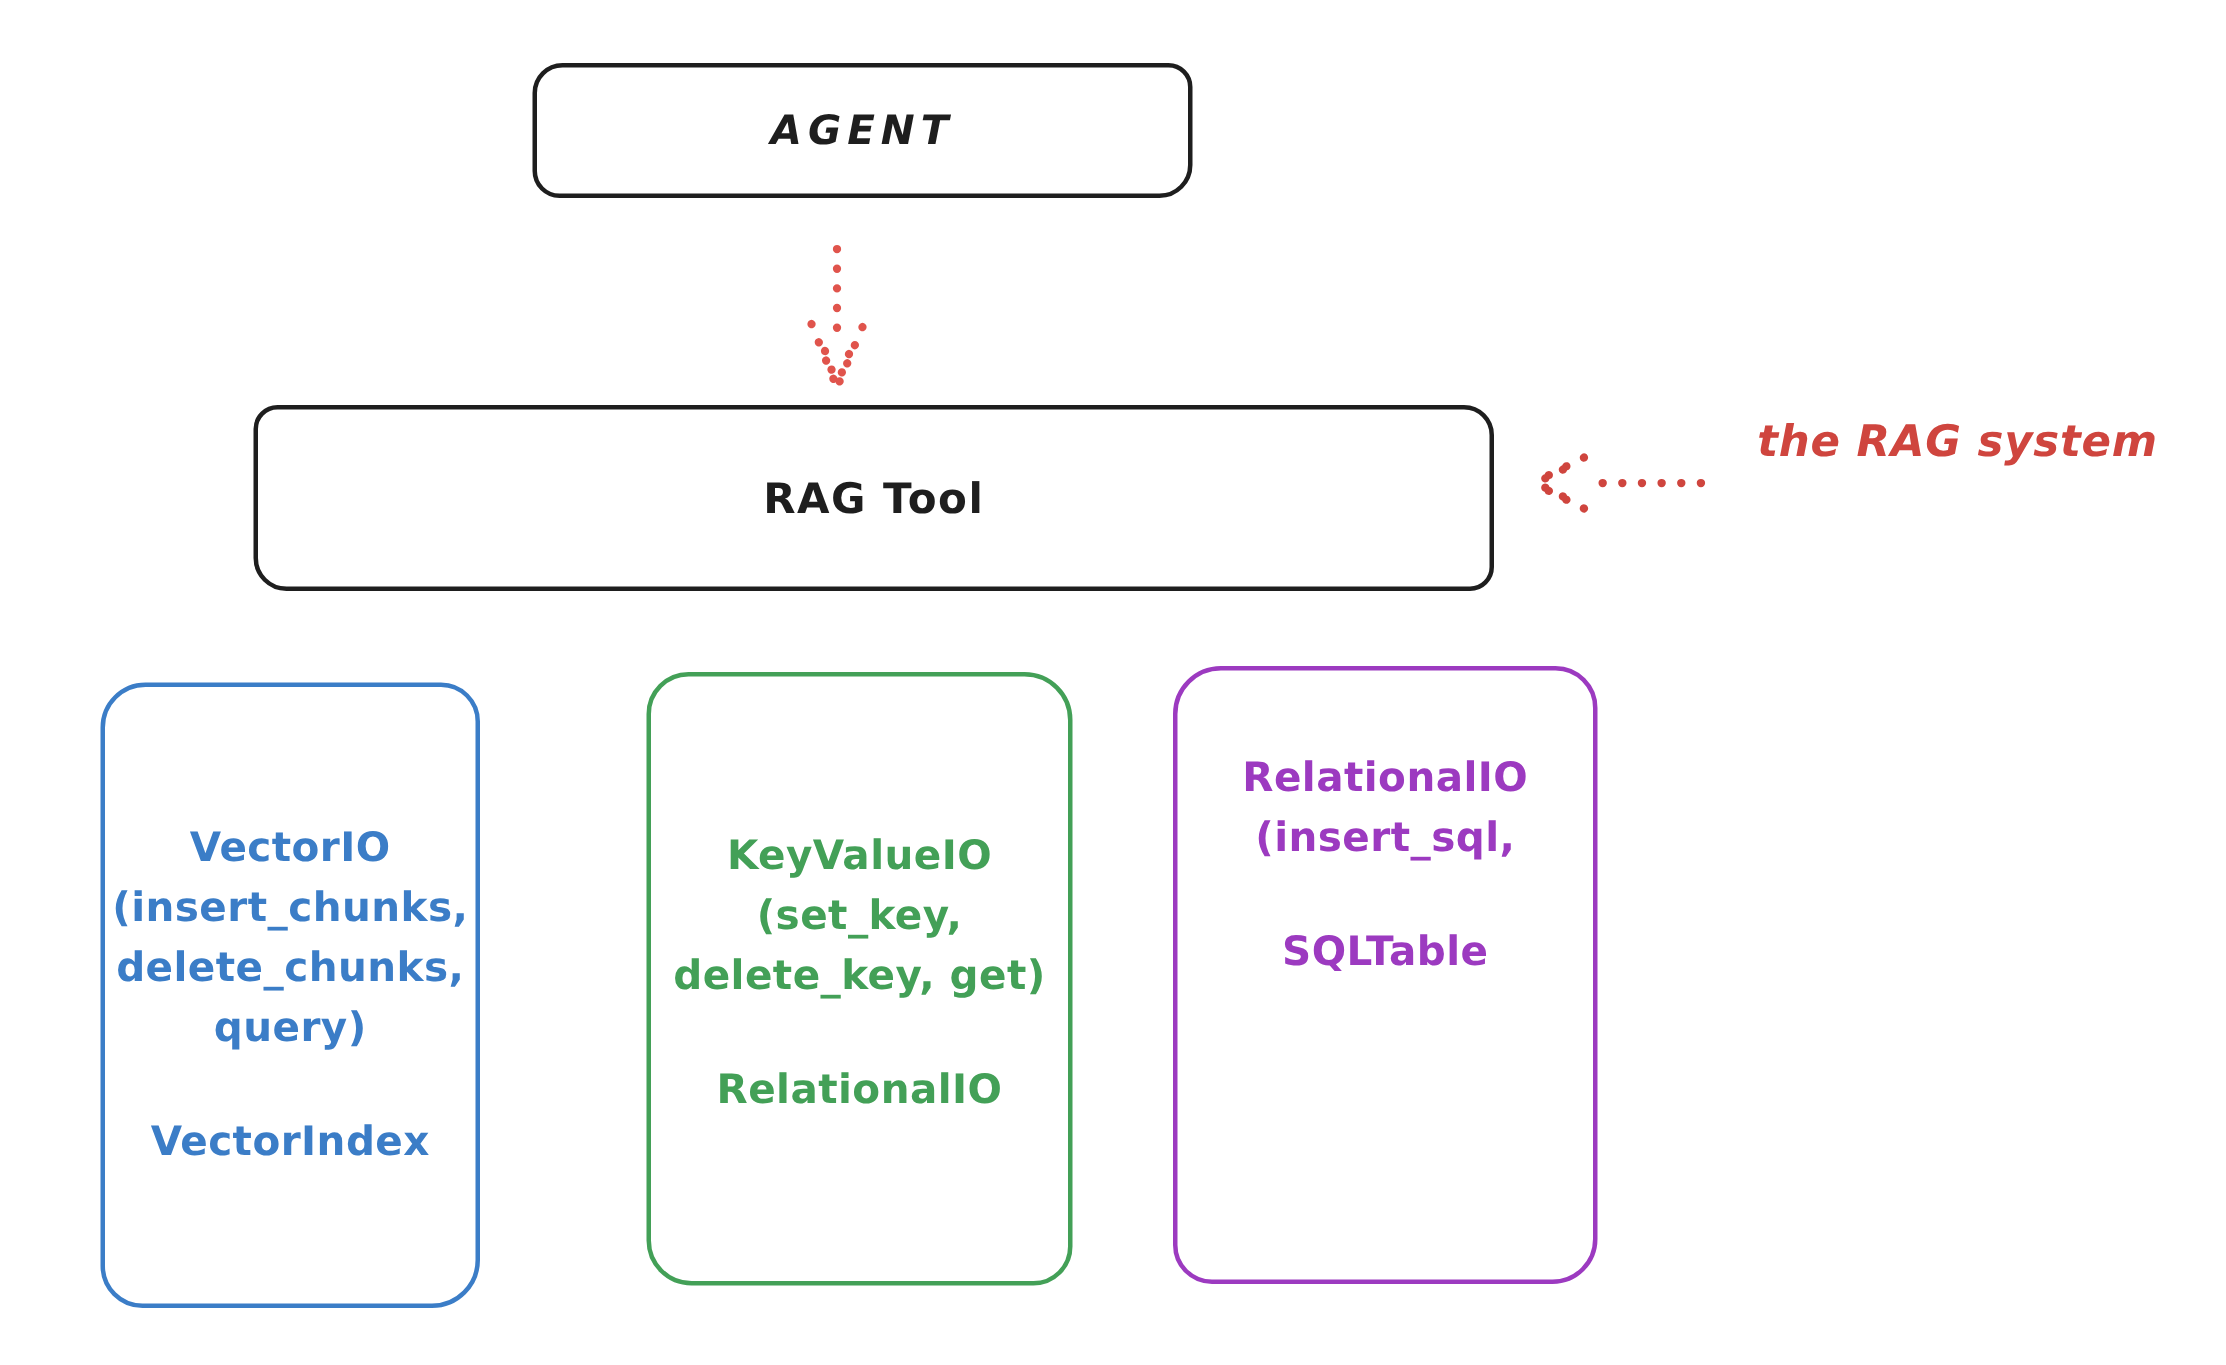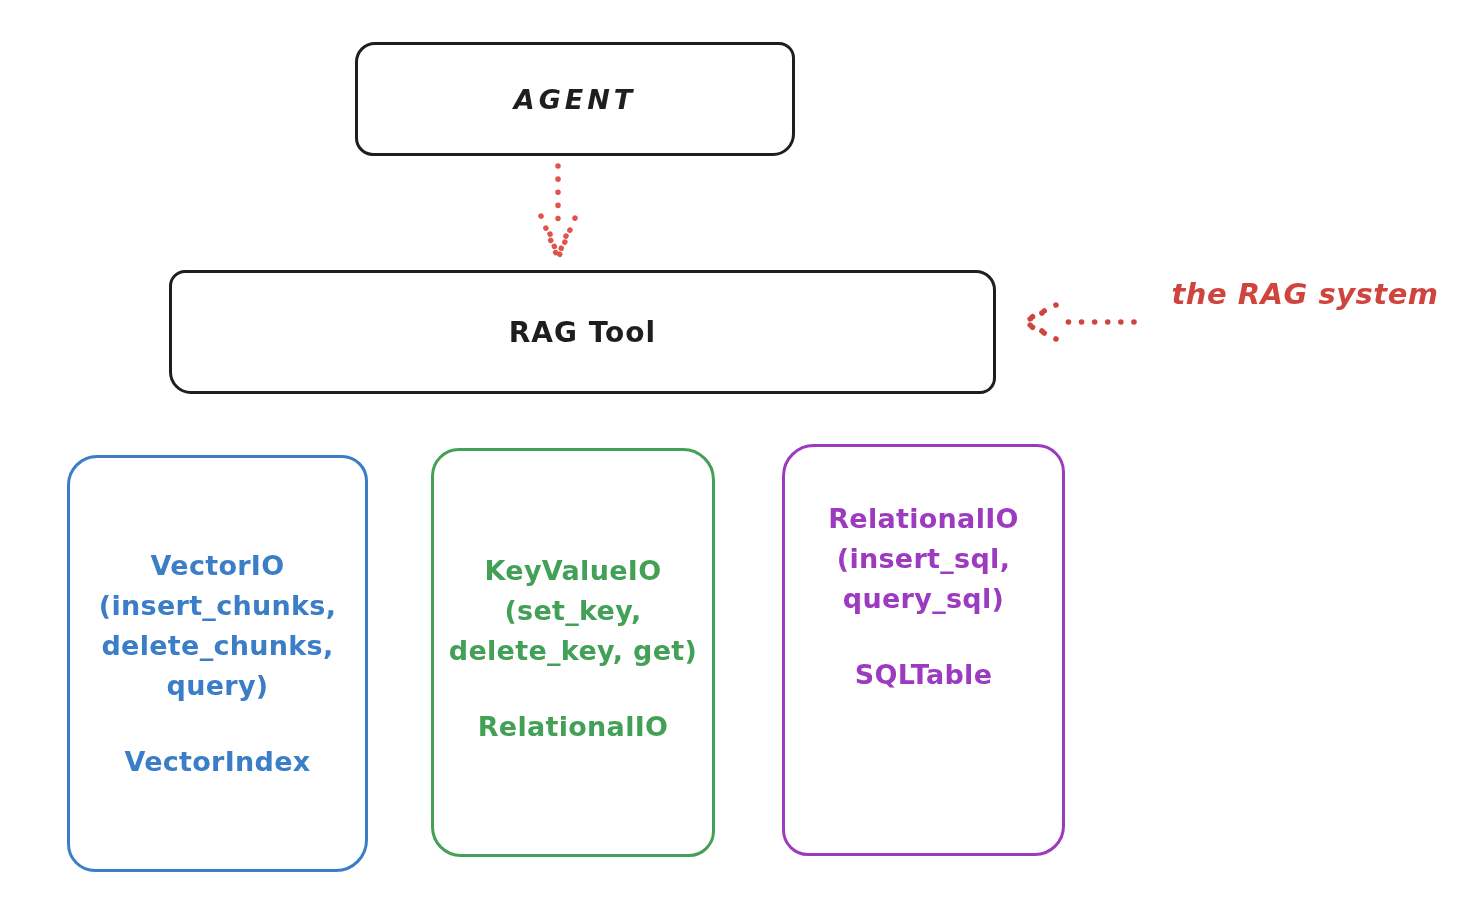--- a/index.html
+++ b/index.html
@@ -22,21 +22,21 @@
     position: absolute;
     border: 3px solid #1e1e1e;
     background: #ffffff;
     display: flex;
     align-items: center;
     justify-content: center;
     color: #1e1e1e;
   }
   .node-agent {
     left: 355px; top: 42px;
-    width: 440px; height: 114px;
+    width: 440px; height: 90px;
     border-radius: 20px 16px 22px 18px;
   }
   .node-agent .node-label {
     font-size: 27px;
     font-weight: 700;
     letter-spacing: 4px;
     font-style: italic;
   }
   .node-rag {
     left: 157px; top: 270px;
@@ -78,21 +78,21 @@
     text-align: center;
     font-size: 27px;
     font-weight: 600;
     line-height: 40px;
     letter-spacing: 0.3px;
   }
   .card .spacer { height: 36px; }
 
   .card-vector {
     left: 67px; top: 455px;
-    width: 301px; height: 417px;
+    width: 253px; height: 417px;
     border-color: #3b7dc7;
     color: #3b7dc7;
     border-radius: 30px 26px 32px 28px;
     padding-top: 88px;
   }
   .card-keyvalue {
     left: 431px; top: 448px;
     width: 284px; height: 409px;
     border-color: #43a057;
     color: #43a057;
@@ -158,18 +158,17 @@
     <div class="line">KeyValueIO</div>
     <div class="line">(set_key,</div>
     <div class="line">delete_key, get)</div>
     <div class="spacer"></div>
     <div class="line">RelationalIO</div>
   </div>
 
   <div class="card card-relational">
     <div class="line">RelationalIO</div>
     <div class="line">(insert_sql,</div>
-    <div class="line">query_sql)</div>
     <div class="spacer"></div>
     <div class="line">SQLTable</div>
   </div>
 
 </div>
 
 </body></html>

